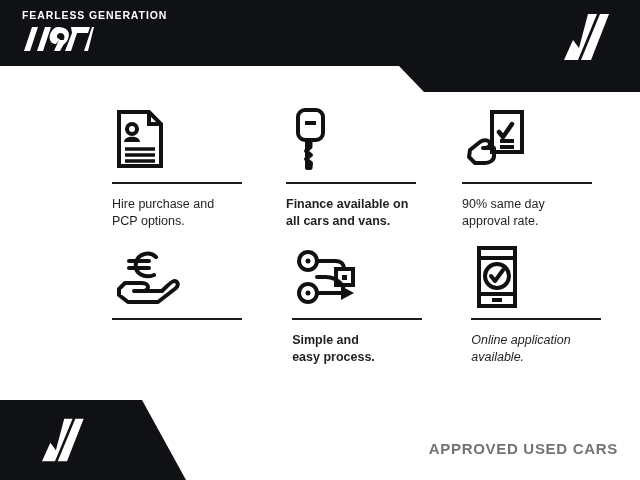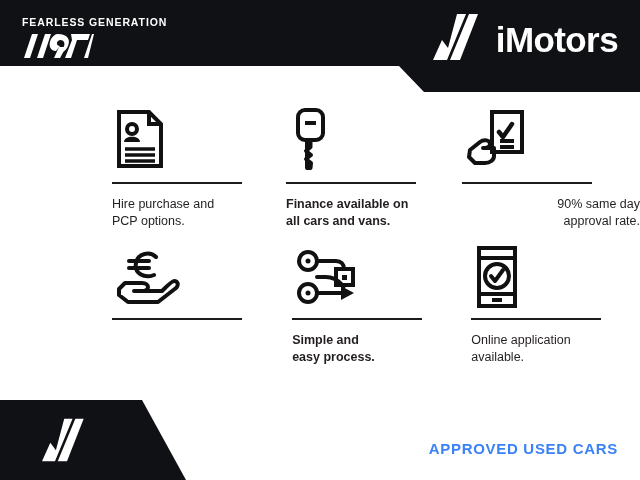--- a/index.html
+++ b/index.html
@@ -36,21 +36,21 @@
     top: 0;
     width: 640px;
     height: 92px;
     background: #101115;
     -webkit-clip-path: polygon(0 0, 640px 0, 640px 92px, 424px 92px, 399px 66px, 0 66px);
     clip-path: polygon(0 0, 640px 0, 640px 92px, 424px 92px, 399px 66px, 0 66px);
   }
   .header-left {
     position: absolute;
     left: 22px;
-    top: 17px;
+    top: 10px;
     color: #ffffff;
   }
   .fearless-text {
     font-size: 10.5px;
     font-weight: bold;
     letter-spacing: 0.9px;
     line-height: 1;
     color: #ffffff;
     white-space: nowrap;
   }
@@ -91,23 +91,23 @@
   }
   .feature-cell {
     width: 174px;
     margin-left: 80px;
     box-sizing: border-box;
   }
   .feature-cell.col-1 { margin-left: 112px; }
   .feature-cell.col-2 { margin-left: 0px; width: 174px; font-weight: bold; }
   .feature-cell.col-3 { margin-left: 0px; width: 180px; }
   .row-1 .feature-cell.col-2 { margin-left: 2px; }
-  .row-1 .feature-cell.col-3 { margin-left: 4px; text-align: right; }
+  .row-1 .feature-cell.col-3 { margin-left: 4px; }
   .row-2 .feature-cell.col-2 { margin-left: 17px; }
-  .row-2 .feature-cell.col-3 { margin-left: 16px; }
+  .row-2 .feature-cell.col-3 { margin-left: 16px; font-style: italic; }
 
   .icon-box {
     height: 70px;
     display: flex;
     align-items: center;
     justify-content: flex-start;
     padding-left: 4px;
     box-sizing: border-box;
   }
   .row-2 .icon-box {
@@ -150,21 +150,21 @@
     left: 42px;
     top: 18px;
   }
   .footer-tagline {
     position: absolute;
     right: 22px;
     top: 40px;
     font-size: 15px;
     font-weight: bold;
     letter-spacing: 0.7px;
-    color: #3b82f6;
+    color: #737373;
     white-space: nowrap;
   }
 </style>
 </head>
 <body>
 
 <div class="banner">
 
   <div class="header">
     <div class="header-bg"></div>
@@ -194,21 +194,20 @@
       <span>
         <svg width="54" height="46" viewBox="0 0 54 46" xmlns="http://www.w3.org/2000/svg">
           <g fill="#ffffff">
 
             <path d="M24 0 L33 0 L14 46 L0 46 L9 26 L15 34 Z"></path>
 
             <path d="M36 0 L45 0 L27 46 L17 46 Z"></path>
           </g>
         </svg>
       </span>
-      <span class="brand-name">iMotors</span>
     </div>
   </div>
 
   <div class="features">
 
     <div class="feature-row row-1">
 
       <div class="feature-cell col-1">
         <div class="icon-box">
           <svg width="48" height="60" viewBox="0 0 48 60" xmlns="http://www.w3.org/2000/svg">

